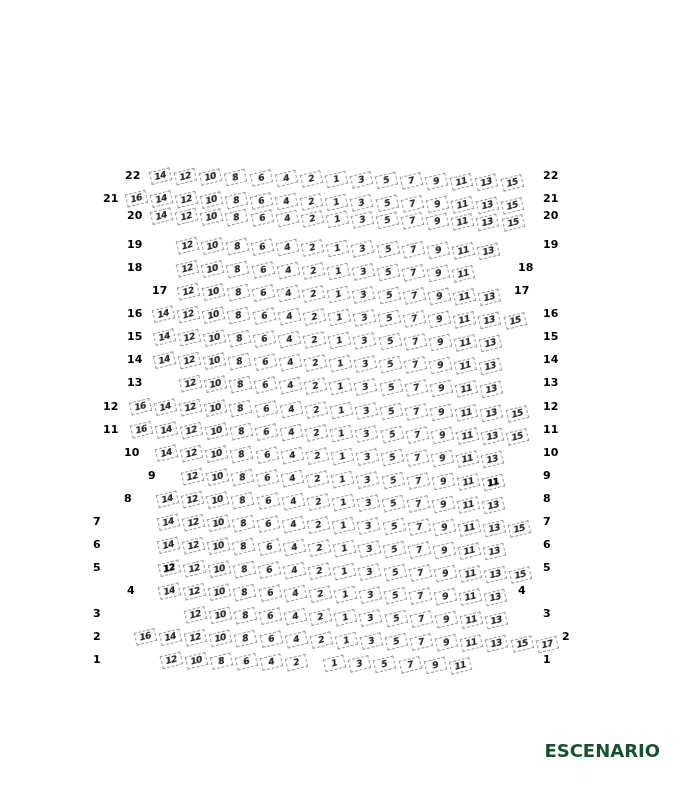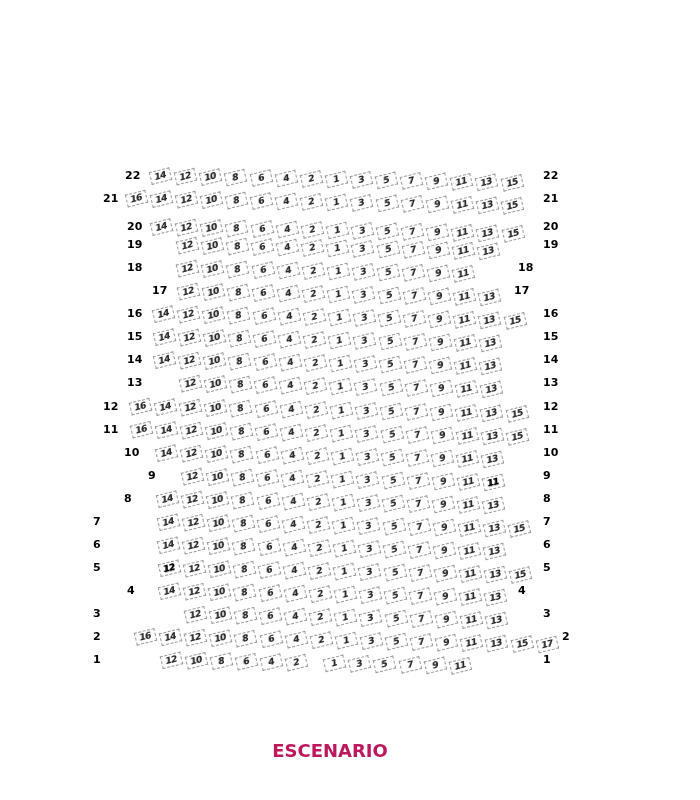--- a/index.html
+++ b/index.html
@@ -46,22 +46,22 @@
     font-weight: 800;
     text-shadow: -1px 0 0 rgba(60,60,60,0.9), 0 1px 0 rgba(90,90,90,0.5);
   }
   #platea-label {
     position: absolute; left: 0; top: 682px; width: 660px;
     text-align: center;
     font-size: 13px; font-weight: bold; color: #000;
   }
   #escenario-label {
     position: absolute; left: 0; top: 740px; width: 660px;
-    text-align: center;
-    font-size: 18px; font-weight: bold; color: #be185d;
+    text-align: right;
+    font-size: 18px; font-weight: bold; color: #14532d;
   }
 </style>
 </head>
 <body>
 
 <div id="stage-area">
   <div id="seatmap">
       <div class="row" style="top: 169px;">
         <div class="row-label left" style="left: 125px;">22</div>
         <div class="seats">
@@ -160,21 +160,21 @@
           </div>
           <div class="seat" style="left: 476.9px;">
             <span class="num">13</span>
           </div>
           <div class="seat" style="left: 502px;">
             <span class="num">15</span>
           </div>
         </div>
         <div class="row-label right" style="left: 543px;">21</div>
       </div>
-      <div class="row" style="top: 220px;">
+      <div class="row" style="top: 209px;">
         <div class="row-label left" style="left: 127px;">20</div>
         <div class="seats">
           <div class="seat" style="left: 151.1px;">
             <span class="num">14</span>
           </div>
           <div class="seat" style="left: 176.2px;">
             <span class="num">12</span>
           </div>
           <div class="seat" style="left: 201.3px;">
             <span class="num">10</span>

